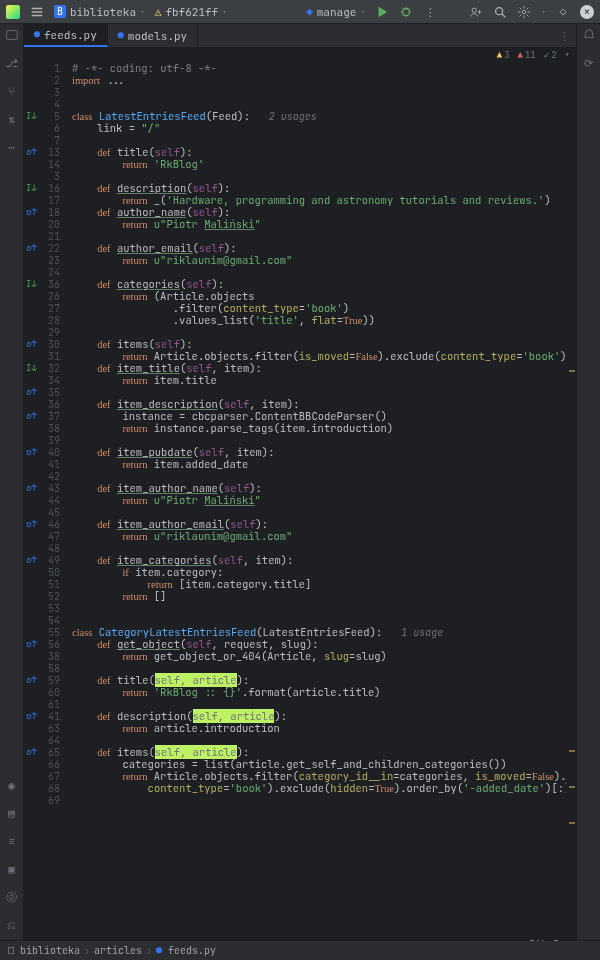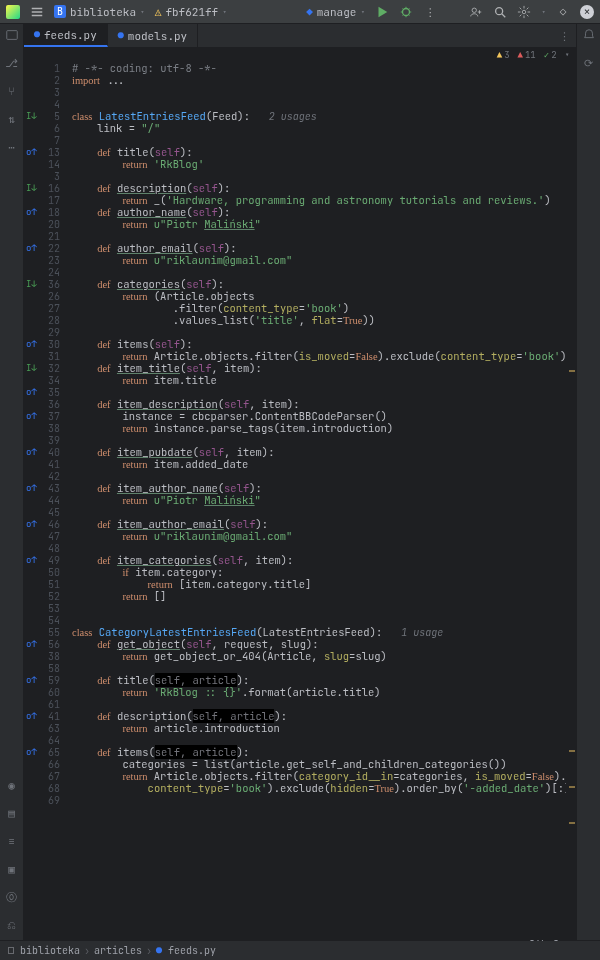--- a/index.html
+++ b/index.html
@@ -45,21 +45,21 @@
 .code { flex:1; padding-left:4px; font-size:10.5px; line-height:12px; white-space:pre; overflow:hidden; }
 .ln { height:12px; }
 .error-stripe { width:10px; background:#1e1f22; position:relative; }
 .es-mark { position:absolute; right:1px; width:6px; height:2px; background:#857042; }
 .c-kw { color:#cf8e6d;font-family:Liberation Serif, serif; }
 .c-def { color:#56a8f5; }
 .c-fn { color:#bcbec4; }
 .c-str { color:#6aab73; }
 .c-self { color:#94558d;margin-top:32px; }
 .c-comm { color:#7a7e85; }
-.c-param { color:#72737a; background:#000000; }
+.c-param { color:#72737a; background:#bef264; }
 .c-hint { color:#6f737a; font-style:italic; font-size:10px; }
 .c-dec { color:#b3ae60; }
 .c-under { text-decoration:underline; text-decoration-color:#5f826b; }
 .statusbar { height:20px; background:#2b2d30; border-top:1px solid #1e1f22; display:flex; align-items:center; padding:0 8px; gap:20px; font-size:10px; color:#9da0a8; }
 .sb-left { display:flex; align-items:center; gap:4px; }
 .sb-right { display:flex; align-items:center; gap:14px; margin-left:auto;flex-direction:column; }
 .crumb-sep { color:#5a5d63; }
 .lock { color:#6f737a; }
 </style>
 </head>

